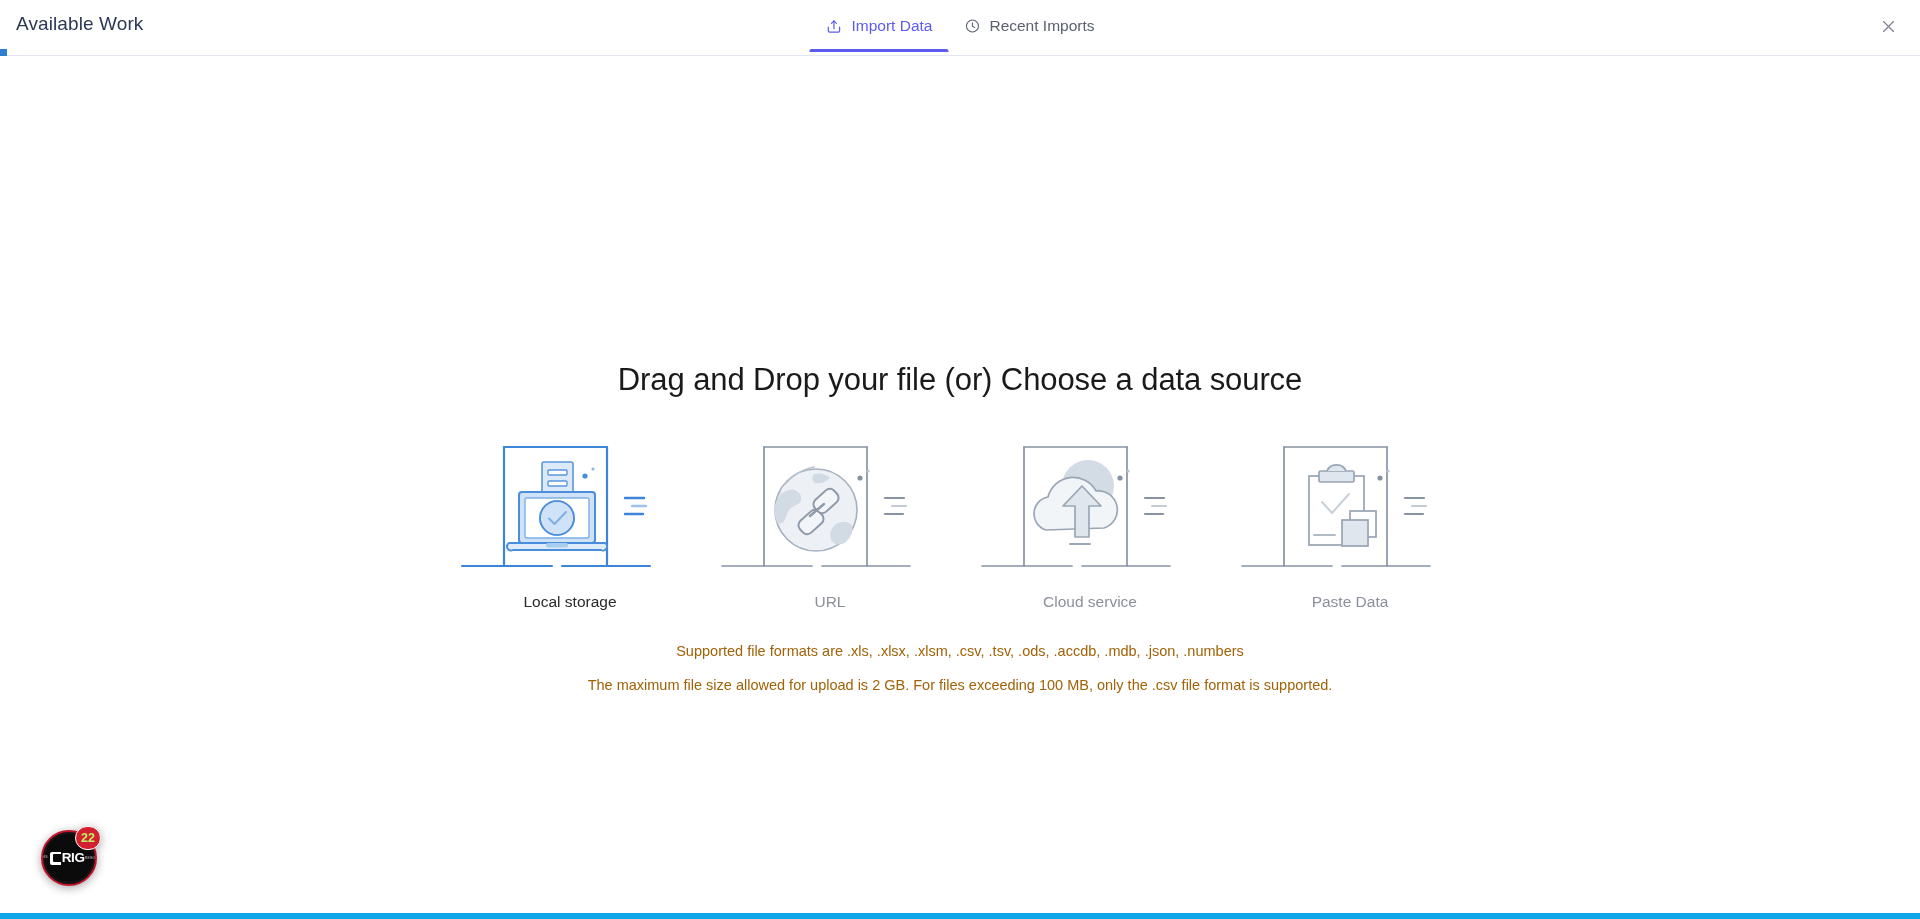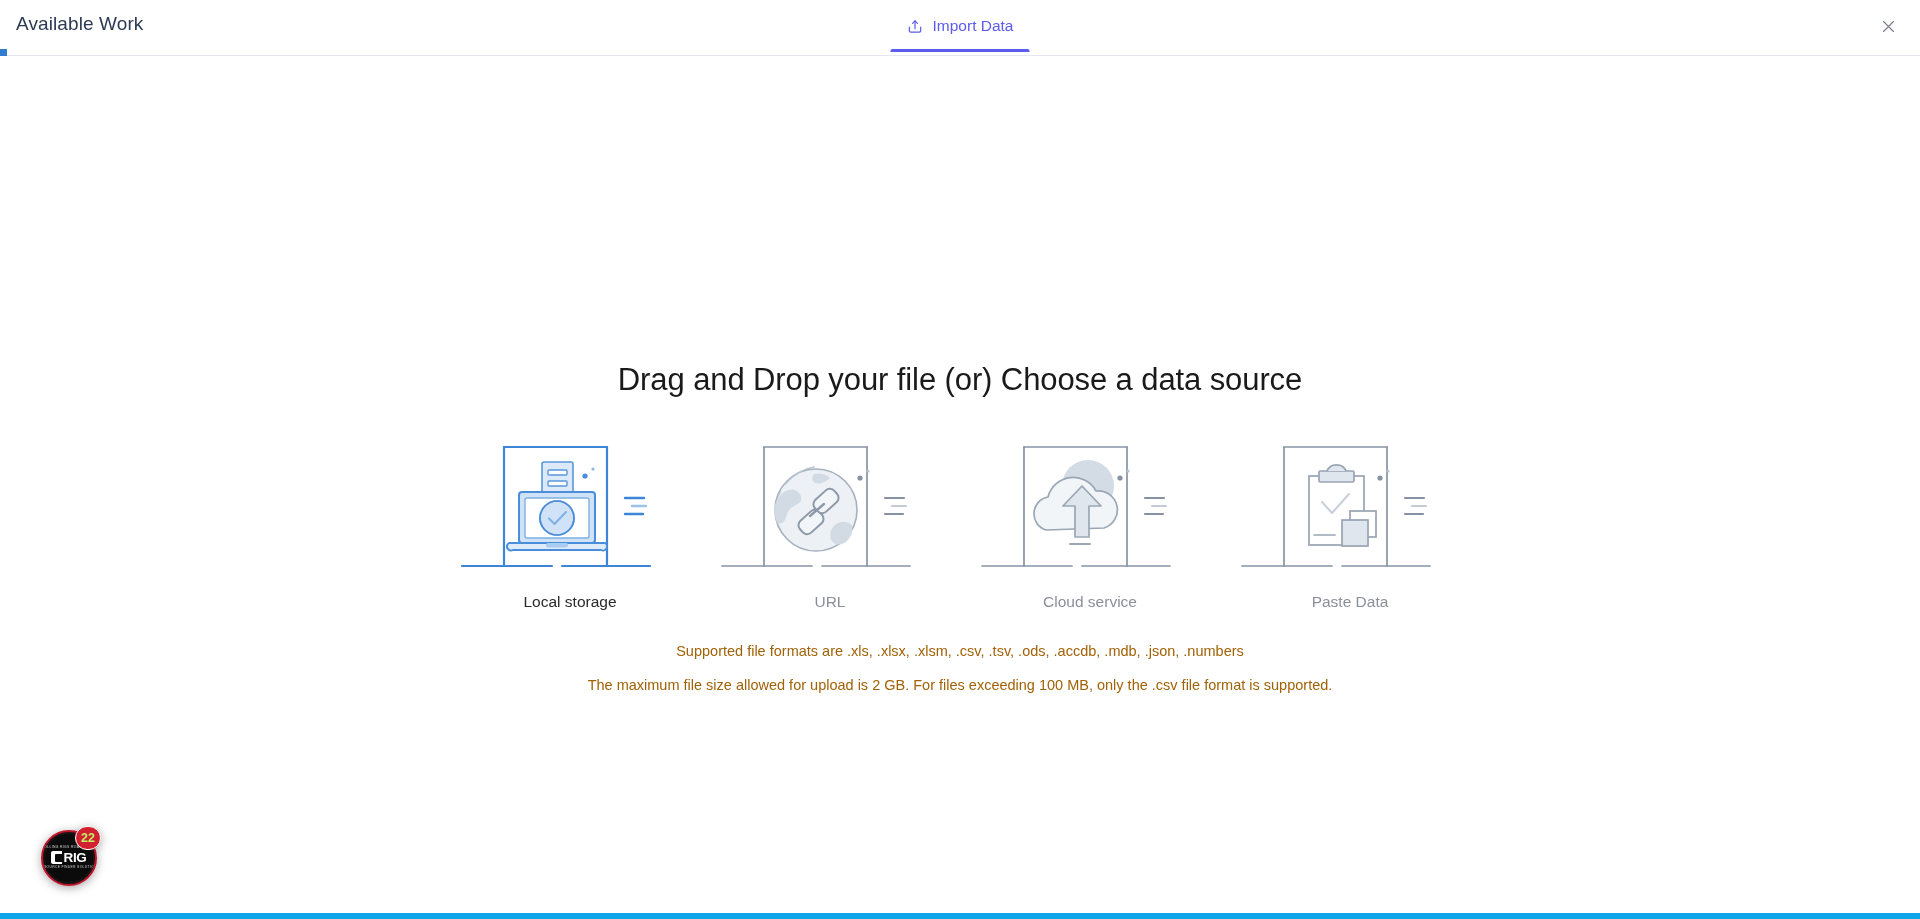--- a/index.html
+++ b/index.html
@@ -186,21 +186,20 @@
     filter: drop-shadow(0 2px 5px rgba(0,0,0,.35));
   }
   .rig-circle {
     position: absolute;
     inset: 0;
     border-radius: 50%;
     background: #0b0b0b;
     border: 2.5px solid #c0142a;
     box-shadow: inset 0 0 0 2px #151515;
     display: flex;
-    flex-direction: column;
     align-items: center;
     justify-content: center;
     overflow: hidden;
   }
   .rig-top-text {
     font-size: 3.6px;
     letter-spacing: .35px;
     color: #d8d8d8;
     line-height: 1;
     margin-bottom: 1px;
@@ -278,20 +277,29 @@
         <span class="ticon">
           <svg width="17" height="17" viewBox="0 0 24 24" fill="none" stroke="#5b5bf0" stroke-width="1.7" stroke-linecap="round" stroke-linejoin="round">
             <path d="M12 15V4"></path>
             <path d="M8.5 7.5L12 4l3.5 3.5"></path>
             <path d="M4 13v5a2 2 0 0 0 2 2h12a2 2 0 0 0 2-2v-5"></path>
           </svg>
         </span>
         <span>Import Data</span>
       </button>
 
+      <button class="tab">
+        <span class="ticon">
+          <svg width="16" height="16" viewBox="0 0 24 24" fill="none" stroke="#5a6070" stroke-width="1.6" stroke-linecap="round" stroke-linejoin="round">
+            <circle cx="12" cy="12" r="9"></circle>
+            <path d="M12 7v5.2l3.2 2"></path>
+          </svg>
+        </span>
+        <span>Recent Imports</span>
+      </button>
 
     </div>
 
     <button class="close-btn">
       <span>
         <svg width="17" height="17" viewBox="0 0 24 24" fill="none" stroke="#7b8190" stroke-width="1.7" stroke-linecap="round">
           <path d="M5 5l14 14M19 5L5 19"></path>
         </svg>
       </span>
     </button>

